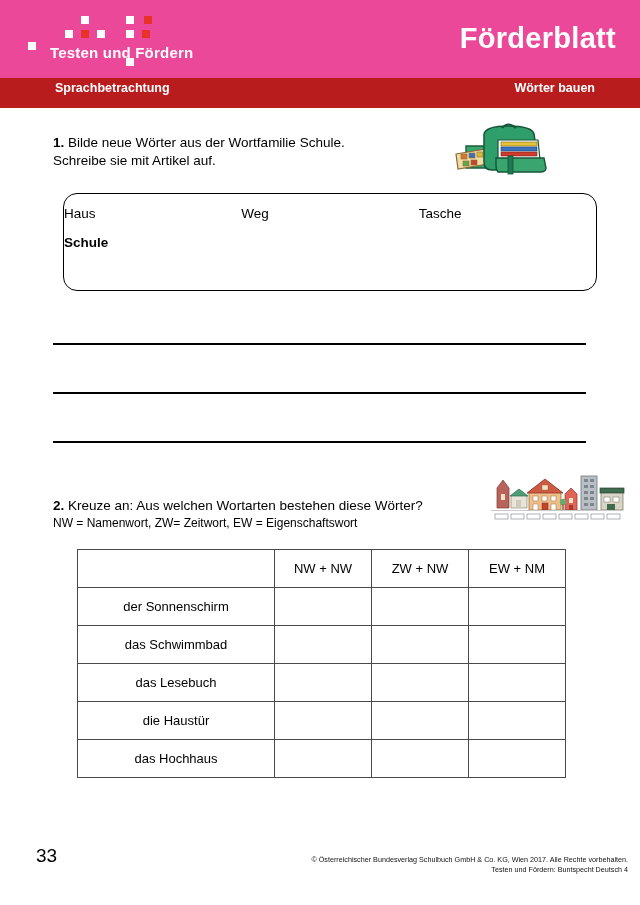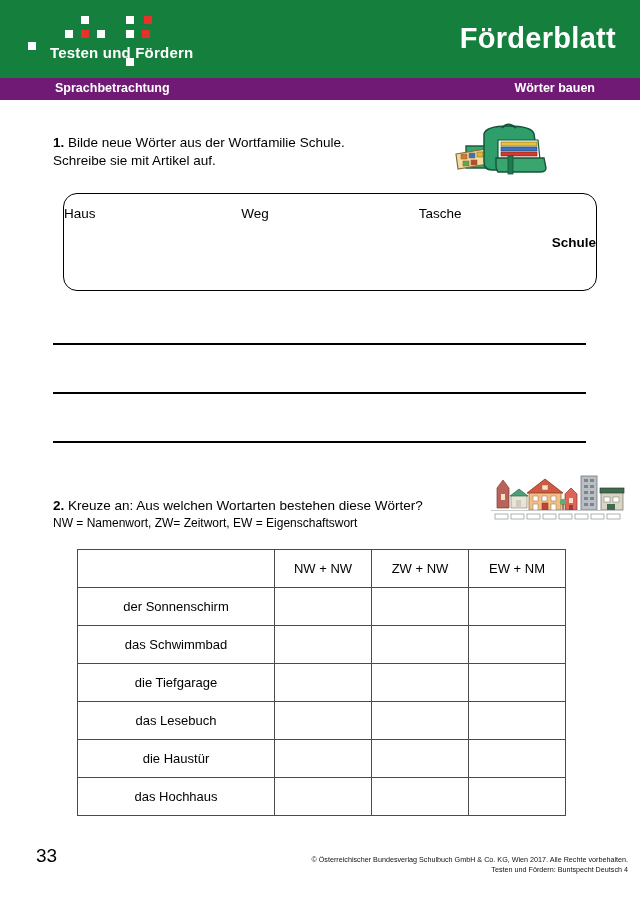--- a/index.html
+++ b/index.html
@@ -15,21 +15,21 @@
     color: #000000;
     overflow: hidden;
   }
 
   
   .header {
     position: absolute;
     left: 0; top: 0;
     width: 640px;
     height: 78px;
-    background: #15803d;
+    background: #ec4899;
   }
   .logo-wrap {
     position: absolute;
     left: 28px;
     top: 8px;
     width: 230px;
     height: 66px;
   }
   .logo-sq {
     position: absolute;
@@ -57,22 +57,22 @@
     color: #ffffff;
     letter-spacing: .3px;
     white-space: nowrap;
   }
 
   
   .redbar {
     position: absolute;
     left: 0; top: 78px;
     width: 640px;
-    height: 22px;
-    background: #701a75;
+    height: 30px;
+    background: #b91c1c;
   }
   .redbar-left {
     position: absolute;
     left: 55px; top: 3px;
     font-size: 12.5px;
     font-weight: bold;
     color: #ffffff;
     white-space: nowrap;
   }
   .redbar-right {
@@ -114,21 +114,21 @@
     box-sizing: border-box;
   }
   .wb-row {
     position: absolute;
     left: 0;
     width: 100%;
     display: flex;
     font-size: 13.5px;
   }
   .wb-row.top { top: 12px; }
-  .wb-row.mid { top: 41px; justify-content: flex-end; }
+  .wb-row.mid { top: 41px; justify-content: flex-start; }
   .wb-row.bot { top: 70px; }
   .wb-cell {
     flex: 1;
     text-align: left;
   }
   .wb-center-word {
     font-weight: bold;
     font-size: 13.5px;
     text-align: center;
   }
@@ -358,26 +358,20 @@
       <td></td>
       <td></td>
     </tr>
     <tr>
       <td>das Schwimmbad</td>
       <td></td>
       <td></td>
       <td></td>
     </tr>
     <tr>
-      <td>die Tiefgarage</td>
-      <td></td>
-      <td></td>
-      <td></td>
-    </tr>
-    <tr>
       <td>das Lesebuch</td>
       <td></td>
       <td></td>
       <td></td>
     </tr>
     <tr>
       <td>die Haustür</td>
       <td></td>
       <td></td>
       <td></td>

